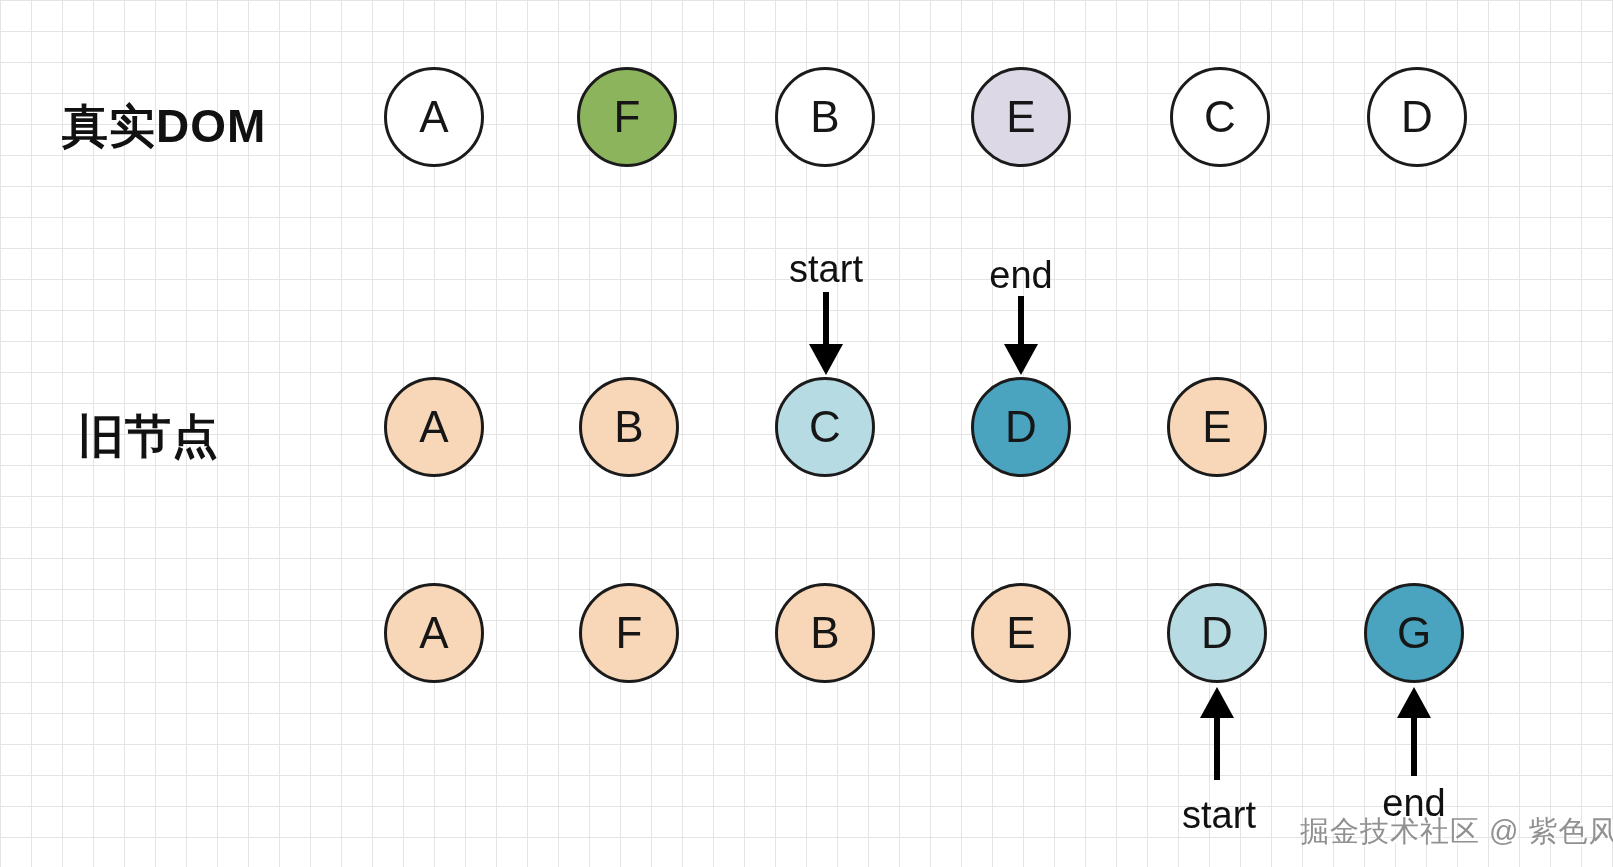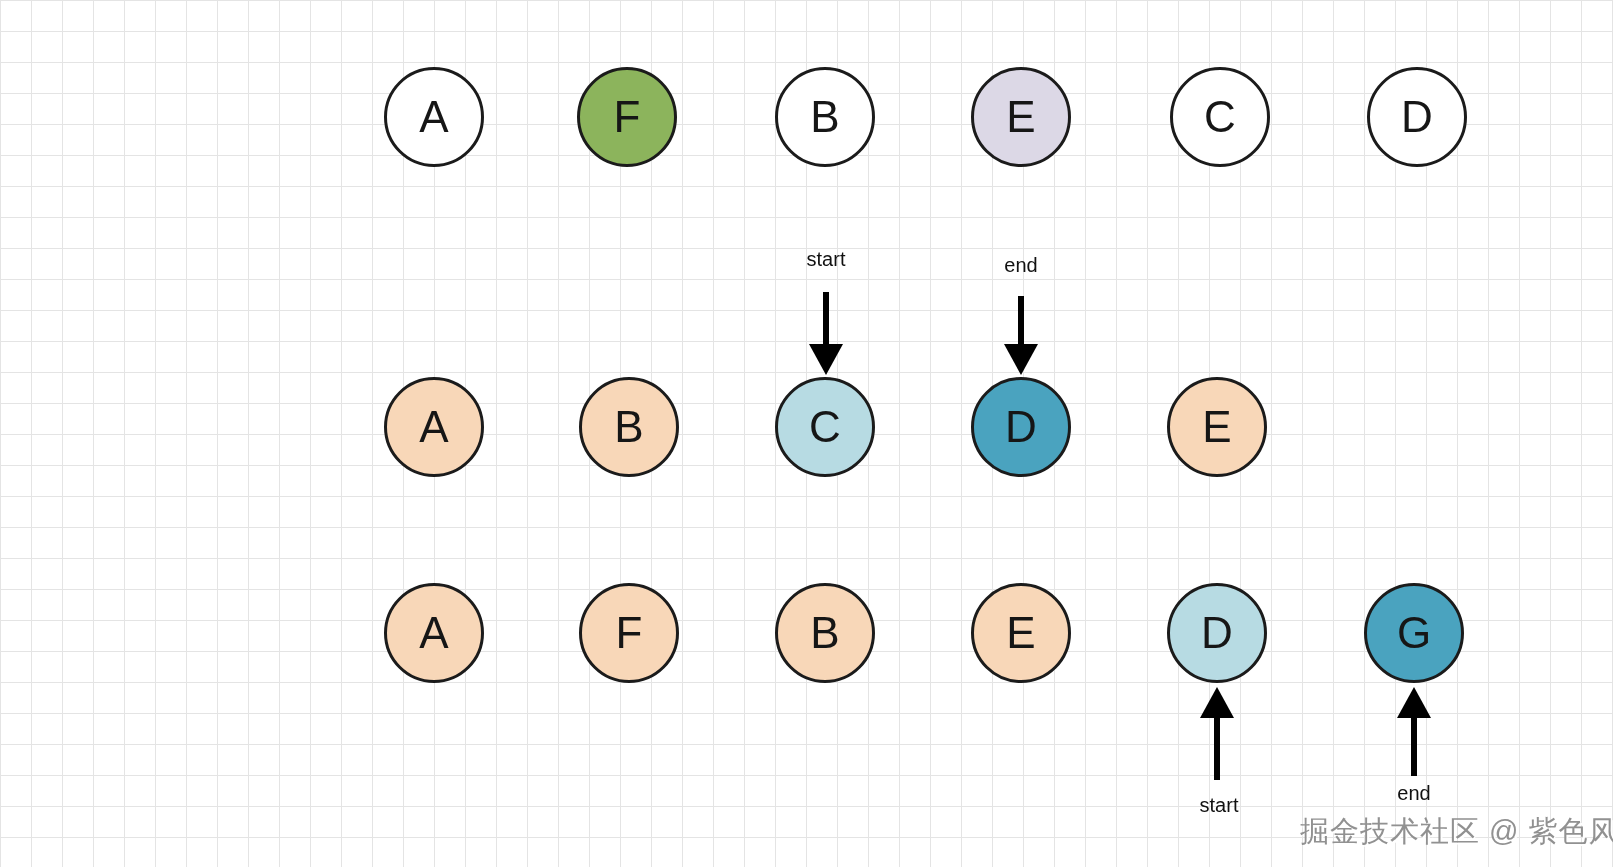--- a/index.html
+++ b/index.html
@@ -31,21 +31,21 @@
     display:flex;align-items:center;justify-content:center;
     background:#fff;
   }
   .node .letter{
     font-size:44px;
     color:#161616;
     line-height:1;
   }
   .pointer-label{
     position:absolute;
-    font-size:20px;
+    font-size:38px;
     color:#111;
     transform:translateX(-50%);
     white-space:nowrap;
   }
   .arrow-line{
     position:absolute;
     width:6px;
     background:#000;
     transform:translateX(-50%);
   }
@@ -72,20 +72,22 @@
     letter-spacing:1px;
     text-shadow:2px 2px 0 #ffffff;
     white-space:nowrap;
   }
 </style>
 </head>
 <body>
 
 <div class="canvas">
 
+  <div class="row-label" style="left:62px;top:96px">真实DOM</div>
+  <div class="row-label" style="left:78px;top:406px">旧节点</div>
 
   <div class="node" style="left: 384px; top: 67px; background: rgb(255, 255, 255);">
       <span class="letter">A</span>
     </div>
   <div class="node" style="left: 577px; top: 67px; background: rgb(140, 180, 92);">
       <span class="letter">F</span>
     </div>
   <div class="node" style="left: 775px; top: 67px; background: rgb(255, 255, 255);">
       <span class="letter">B</span>
     </div>

